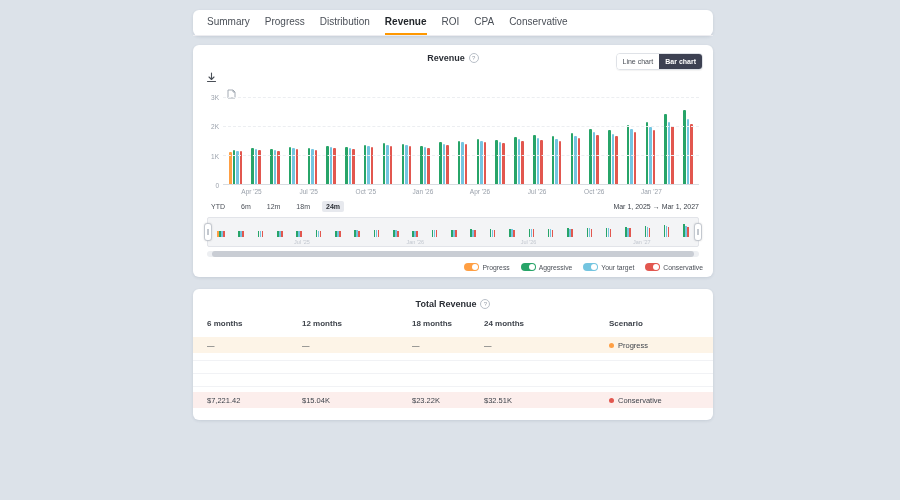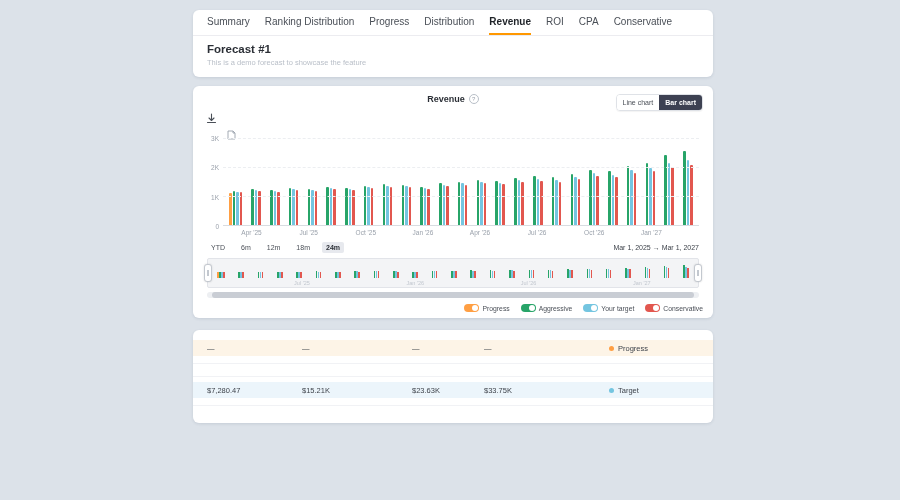--- a/index.html
+++ b/index.html
@@ -84,32 +84,27 @@
   .tdiv::after { content:""; position:absolute; left:0; right:0; top:50%; border-top:1px solid #f1f2f5; }
 </style>
 </head>
 <body>
 
 <div class="col">
 
   <div class="card card1">
     <div class="tabs">
         <div class="tab">Summary</div>
-        <div class="tab">Ranking Distribution</div>
         <div class="tab">Progress</div>
         <div class="tab">Distribution</div>
         <div class="tab active">Revenue</div>
         <div class="tab">ROI</div>
         <div class="tab">CPA</div>
         <div class="tab">Conservative</div>
       </div>
-    <div class="titlebox">
-      <div class="page-title">Forecast #1</div>
-      <div class="page-sub">This is a demo forecast to showcase the feature</div>
-    </div>
   </div>
 
   <div class="card card2">
     <div class="chart-head">
       <span class="chart-title">Revenue</span>
       <span class="help">?</span>
     </div>
     <div class="type-toggle">
       <span class="type-btn">Line chart</span>
       <span class="type-btn active">Bar chart</span>
@@ -445,40 +440,51 @@
           <span class="legend-label">Your target</span>
         </div>
         <div class="legend-item">
           <span class="switch" style="background: rgb(226, 87, 79);"></span>
           <span class="legend-label">Conservative</span>
         </div>
       </div>
   </div>
 
   <div class="card card3">
+    <div class="table-head">
+      <span class="table-title">Total Revenue</span>
+      <span class="help">?</span>
+    </div>
+    <div class="tgrid theadrow">
+        <div class="th">6 months</div>
+        <div class="th">12 months</div>
+        <div class="th">18 months</div>
+        <div class="th">24 months</div>
+        <div class="th">Scenario</div>
+      </div>
     <div>
         <div class="tgrid trow" style="background: rgb(253, 244, 231);">
           <div class="td">—</div>
           <div class="td">—</div>
           <div class="td">—</div>
           <div class="td">—</div>
           <div class="td scenario">
             <span class="dot" style="background: rgb(255, 159, 67);"></span>
             <span>Progress</span>
           </div>
         </div>
         <div class="tdiv"></div>
         <div class="tdiv"></div>
-        <div class="tgrid trow" style="background: rgb(236, 245, 251);">
-          <div class="td">$7,280.47</div>
-          <div class="td">$15.21K</div>
-          <div class="td">$23.63K</div>
-          <div class="td">$33.75K</div>
+        <div class="tdiv"></div>
+        <div class="tgrid trow" style="background: rgb(252, 238, 236);">
+          <div class="td">$7,221.42</div>
+          <div class="td">$15.04K</div>
+          <div class="td">$23.22K</div>
+          <div class="td">$32.51K</div>
           <div class="td scenario">
-            <span class="dot" style="background: rgb(116, 197, 224);"></span>
-            <span>Target</span>
-          </div>
-        </div>
-        <div class="tdiv"></div>
+            <span class="dot" style="background: rgb(226, 87, 79);"></span>
+            <span>Conservative</span>
+          </div>
+        </div>
       </div>
   </div>
 
 </div>
 
 </body></html>

